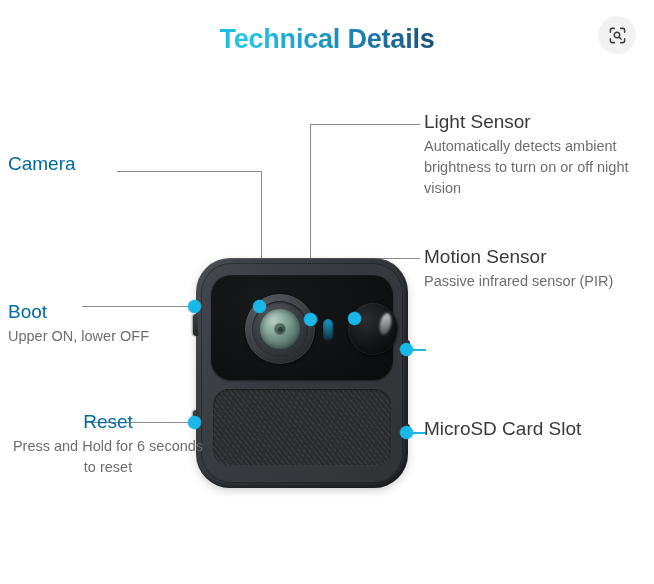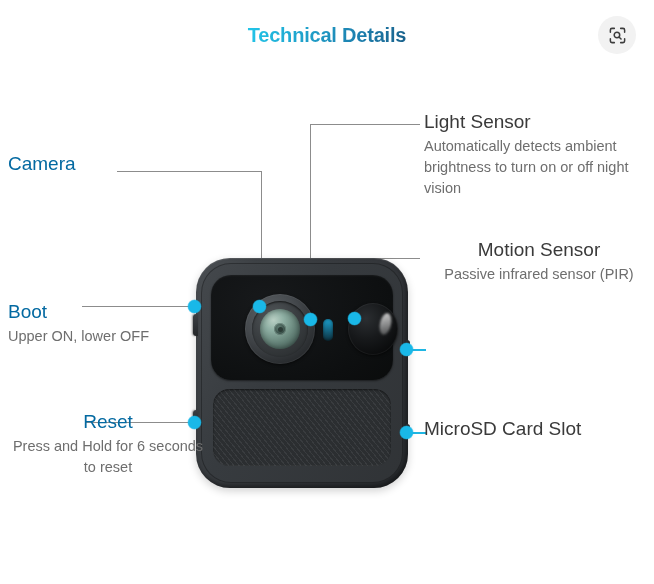--- a/index.html
+++ b/index.html
@@ -16,21 +16,21 @@
     -webkit-font-smoothing: antialiased;
   }
 
   
   .page-title {
     position: absolute;
     left: 0;
     top: 24px;
     width: 654px;
     text-align: center;
-    font-size: 20px;
+    font-size: 27px;
     font-weight: bold;
     letter-spacing: -0.2px;
     background-image: linear-gradient(100deg,
         #16456e 0%,
         #1b9fd0 22%,
         #22c4e8 38%,
         #1d7fae 55%,
         #153a5e 72%,
         #17324f 100%);
     -webkit-background-clip: text;
@@ -67,21 +67,21 @@
     color: #6e6e6e;
     line-height: 21px;
     margin-top: 2px;
   }
   .callout.right .c-title { color: #3a3a3a; }
 
   #co-camera       { left: 8px;  top: 152px; width: 246px; }
   #co-boot         { left: 8px;  top: 300px; width: 210px; }
   #co-reset        { left: 8px;  top: 410px; width: 200px; text-align: center; }
   #co-light        { left: 424px; top: 110px; width: 232px; }
-  #co-motion       { left: 424px; top: 238px; width: 230px; text-align: center; }
+  #co-motion       { left: 424px; top: 245px; width: 230px; }
   #co-usb          { left: 424px; top: 333px; width: 226px; }
   #co-sd           { left: 424px; top: 417px; width: 224px; }
 
   
   .lead {
     position: absolute;
     background: #8c8c8c;
   }
   .lead.h { height: 1px; }
   .lead.v { width: 1px; }

